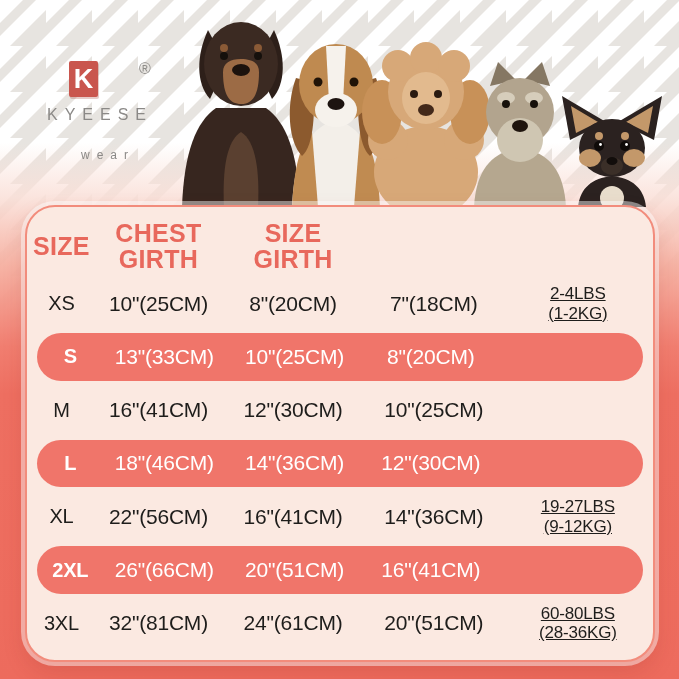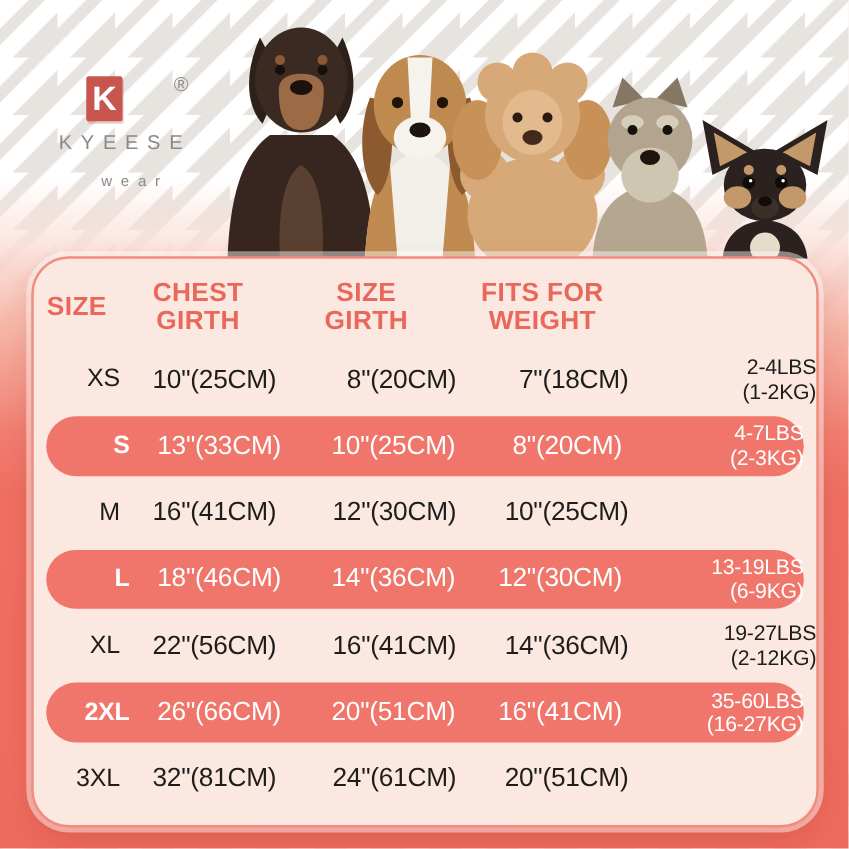--- a/index.html
+++ b/index.html
@@ -22,44 +22,44 @@
   .dogs-svg{position:absolute;left:158px;top:0;width:521px;height:207px;display:block;}
   
   .k-square{
     position:absolute;left:69px;top:61px;width:29px;height:36px;
     background:#c9564e;color:#ffffff;font-size:27px;font-weight:700;
     display:flex;align-items:center;justify-content:center;
     border-radius:2px;box-shadow:1px 2px 0 rgba(160,50,40,.25);
   }
   .reg-mark{position:absolute;left:139px;top:60px;color:#8f8d8a;font-size:16px;}
   .brand-name{position:absolute;left:47px;top:106px;color:#8b8987;font-size:16px;letter-spacing:7px;font-weight:400;}
-  .brand-sub{position:absolute;left:81px;top:138px;color:#8b8987;font-size:12px;letter-spacing:7px;}
+  .brand-sub{position:absolute;left:81px;top:148px;color:#8b8987;font-size:12px;letter-spacing:7px;}
   
   .panel{
     position:absolute;left:25px;top:205px;width:630px;height:457px;
     box-sizing:border-box;background:#fbe9e1;
     border:2px solid #f28c7c;border-radius:30px;
     box-shadow:0 0 0 4px rgba(255,255,255,.45),0 10px 22px rgba(150,40,30,.18);
     display:grid;grid-template-rows:62px repeat(7,1fr);
     padding:8px 0 10px;
   }
   .trow{
     display:grid;grid-template-columns:11% 20% 23% 22% 24%;
     align-items:center;text-align:center;
   }
   .trow.hl{
     background:#f0756a;border-radius:26px;margin:3px 10px;color:#ffffff;
   }
   .th{
-    font-size:21px;font-weight:700;color:#e8685c;
+    font-size:25px;font-weight:700;color:#e8685c;
     line-height:1.05;white-space:pre-line;letter-spacing:.3px;
   }
-  .td{font-size:21px;color:#1e1d1b;letter-spacing:-.2px;text-align:right;}
+  .td{font-size:21px;color:#1e1d1b;letter-spacing:-.2px;}
   .td.size{font-size:20px;}
-  .td.weight{font-size:17px;line-height:1.15;white-space:pre-line;}
+  .td.weight{font-size:17px;line-height:1.15;white-space:pre-line;text-decoration:underline;}
   .hl .td{color:#ffffff;}
   .hl .td.size{font-weight:700;}
 </style>
 </head>
 <body>
 
 <div class="stage">
 
   <svg class="bg-svg" viewBox="0 0 679 679" xmlns="http://www.w3.org/2000/svg">
     <defs>
@@ -163,77 +163,71 @@
   <div class="brand-sub">wear</div>
 
   <div class="panel">
 
     <div class="trow">
       <div class="th">SIZE</div>
       <div class="th">CHEST
 GIRTH</div>
       <div class="th">SIZE
 GIRTH</div>
-      <div class="th">FITS FOR
-WEIGHT</div>
     </div>
 
     <div class="trow">
       <div class="td size">XS</div>
       <div class="td">10"(25CM)</div>
       <div class="td">8"(20CM)</div>
       <div class="td">7"(18CM)</div>
       <div class="td weight">2-4LBS
 (1-2KG)</div>
     </div>
 
     <div class="trow hl">
       <div class="td size">S</div>
       <div class="td">13"(33CM)</div>
       <div class="td">10"(25CM)</div>
       <div class="td">8"(20CM)</div>
-      <div class="td weight">4-7LBS
-(2-3KG)</div>
     </div>
 
     <div class="trow">
       <div class="td size">M</div>
       <div class="td">16"(41CM)</div>
       <div class="td">12"(30CM)</div>
       <div class="td">10"(25CM)</div>
     </div>
 
     <div class="trow hl">
       <div class="td size">L</div>
       <div class="td">18"(46CM)</div>
       <div class="td">14"(36CM)</div>
       <div class="td">12"(30CM)</div>
-      <div class="td weight">13-19LBS
-(6-9KG)</div>
     </div>
 
     <div class="trow">
       <div class="td size">XL</div>
       <div class="td">22"(56CM)</div>
       <div class="td">16"(41CM)</div>
       <div class="td">14"(36CM)</div>
       <div class="td weight">19-27LBS
-(2-12KG)</div>
+(9-12KG)</div>
     </div>
 
     <div class="trow hl">
       <div class="td size">2XL</div>
       <div class="td">26"(66CM)</div>
       <div class="td">20"(51CM)</div>
       <div class="td">16"(41CM)</div>
-      <div class="td weight">35-60LBS
-(16-27KG)</div>
     </div>
 
     <div class="trow">
       <div class="td size">3XL</div>
       <div class="td">32"(81CM)</div>
       <div class="td">24"(61CM)</div>
       <div class="td">20"(51CM)</div>
+      <div class="td weight">60-80LBS
+(28-36KG)</div>
     </div>
 
   </div>
 </div>
 
 </body></html>

